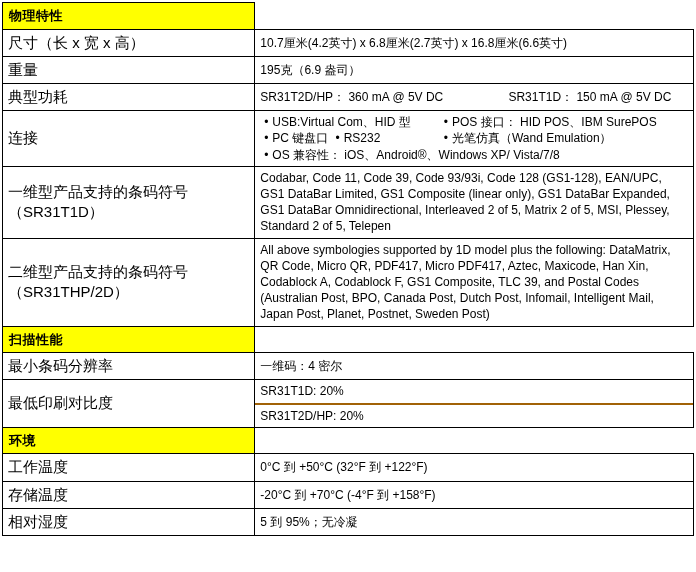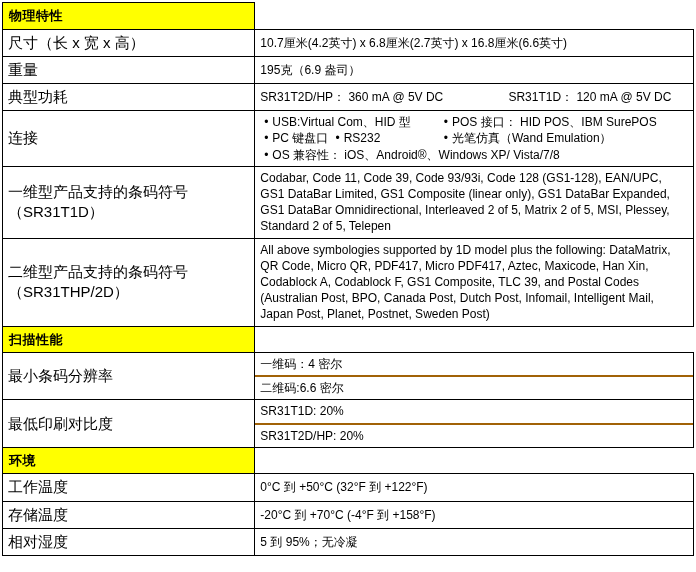--- a/index.html
+++ b/index.html
@@ -105,21 +105,21 @@
       <td class="label-cell">重量</td>
       <td class="value-cell">195克（6.9 盎司）</td>
     </tr>
     <tr>
       <td class="label-cell">典型功耗</td>
       <td class="value-cell">
         <table class="two-col-inner">
           <tbody>
               <tr>
             <td style="width:58%">SR31T2D/HP： 360 mA @ 5V DC</td>
-            <td style="width:42%">SR31T1D： 120 mA @ 5V DC</td>
+            <td style="width:42%">SR31T1D： 150 mA @ 5V DC</td>
           </tr>
         </tbody>
           </table>
       </td>
     </tr>
     <tr>
       <td class="label-cell">连接</td>
       <td class="value-cell pad-cell">
         <table class="two-col-inner">
           <tbody>
@@ -162,23 +162,20 @@
       <td>扫描性能</td>
       <td class="blank-right"></td>
     </tr>
     <tr>
       <td class="label-cell">最小条码分辨率</td>
       <td style="padding:0">
         <table class="stacked-value">
           <tbody>
               <tr>
                 <td>一维码：4 密尔</td>
-              </tr>
-          <tr>
-                <td>二维码:6.6 密尔</td>
               </tr>
         </tbody>
           </table>
       </td>
     </tr>
     <tr>
       <td class="label-cell">最低印刷对比度</td>
       <td style="padding:0">
         <table class="stacked-value">
           <tbody>

